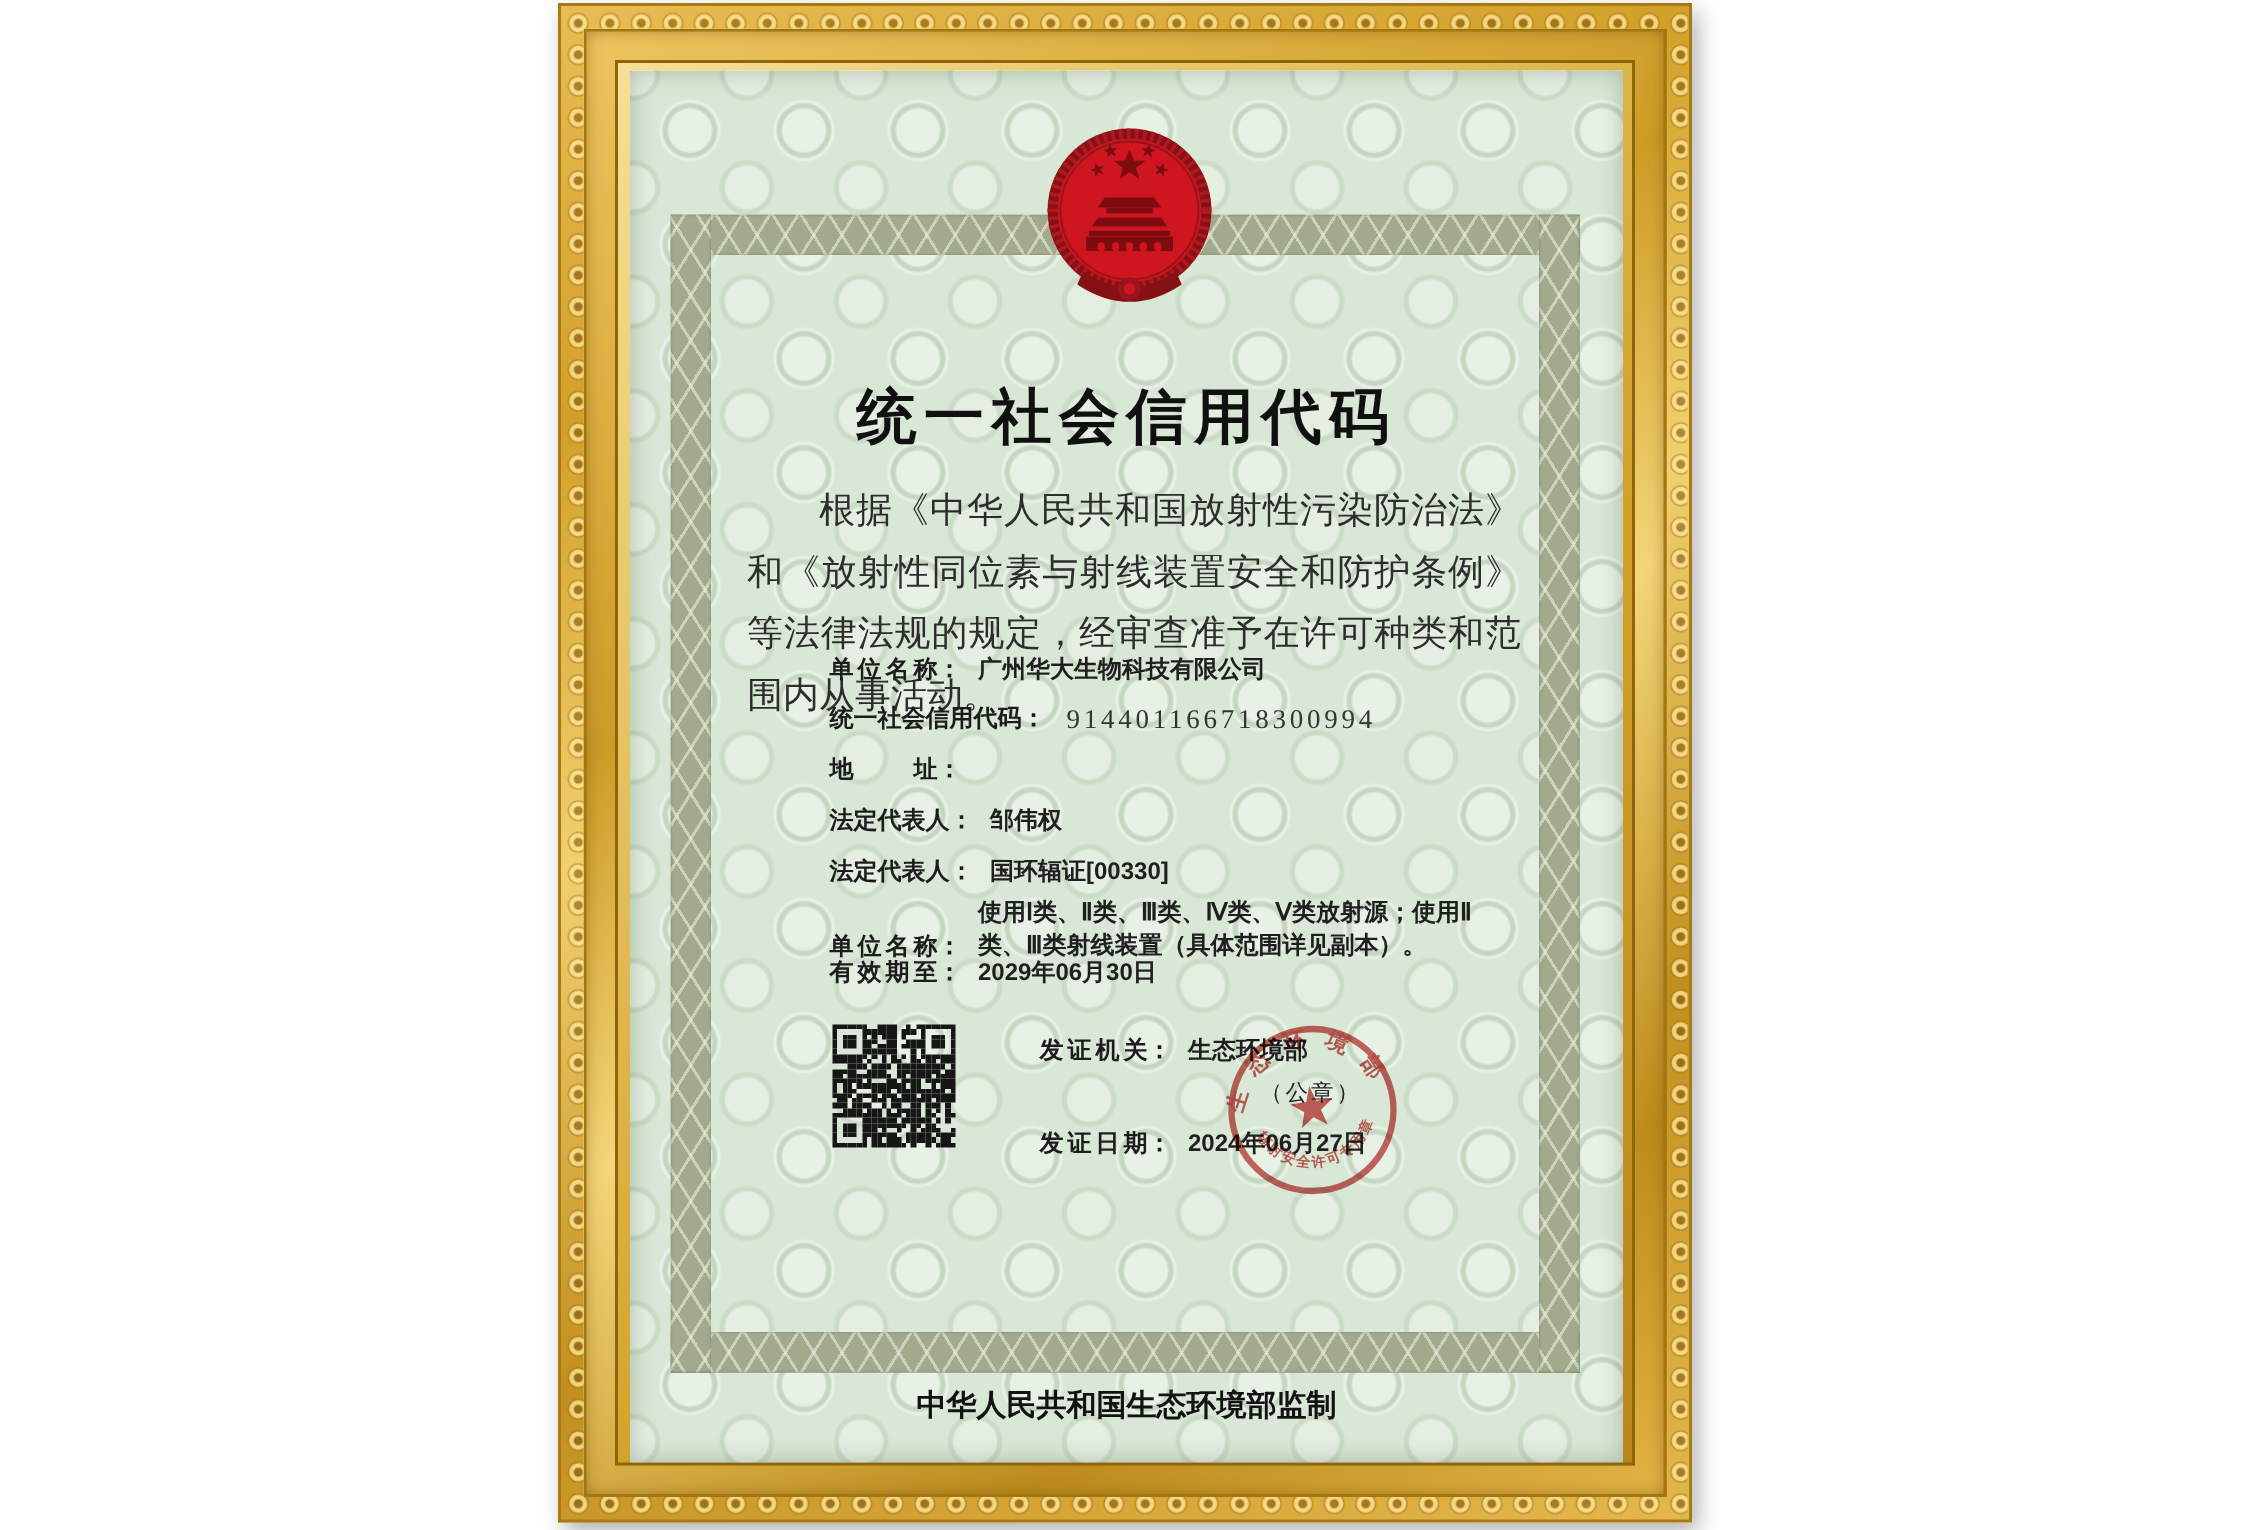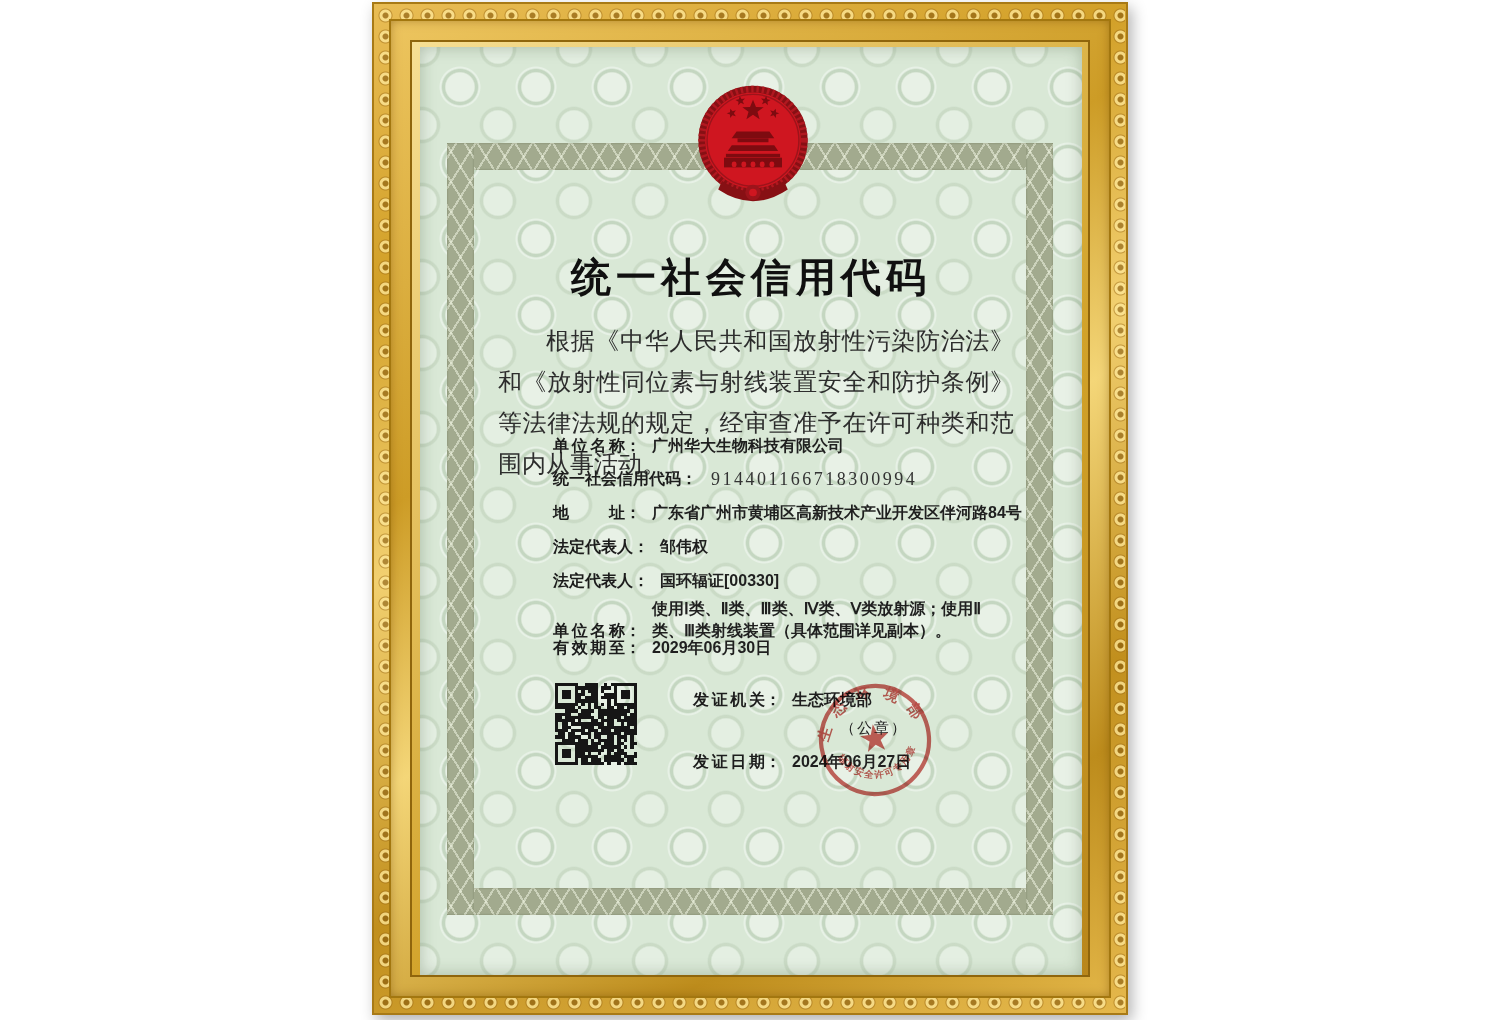--- a/index.html
+++ b/index.html
@@ -131,21 +131,20 @@
       <span class="val">广州华大生物科技有限公司</span>
     </div>
     <div class="row r1">
       <span class="lbl">统一社会信用代码</span>
         <span class="colon">：</span>
       <span class="val val-code">914401166718300994</span>
     </div>
     <div class="row r2">
       <span class="lbl">地址</span>
         <span class="colon">：</span>
-      <span class="val">广东省广州市黄埔区高新技术产业开发区伴河路84号</span>
     </div>
     <div class="row r3">
       <span class="lbl">法定代表人</span>
         <span class="colon">：</span>
       <span class="val">邹伟权</span>
     </div>
     <div class="row r4">
       <span class="lbl">法定代表人</span>
         <span class="colon">：</span>
       <span class="val">国环辐证[00330]</span>
@@ -813,14 +812,15 @@
         <textPath href="#sealArcTop" startOffset="50%" text-anchor="middle">生态环境部</textPath>
       </text>
       <text font-size="9.5" font-weight="bold" fill="#c5413d" letter-spacing="1.5" opacity="0.9" font-family="Liberation Serif, serif">
         <textPath href="#sealArcBot" startOffset="50%" text-anchor="middle">辐射安全许可专用章</textPath>
       </text>
       <g>
         <path d="M60,44 L63.4,54.2 L74.2,54.3 L65.6,60.7 L68.7,71 L60,64.8 L51.3,71 L54.4,60.7 L45.8,54.3 L56.6,54.2 Z" fill="#c5413d" opacity="0.9"></path>
       </g>
     </svg>
 
+    <div class="footer">中华人民共和国生态环境部监制</div>
   </div>
 </div>
 
 </body></html>

